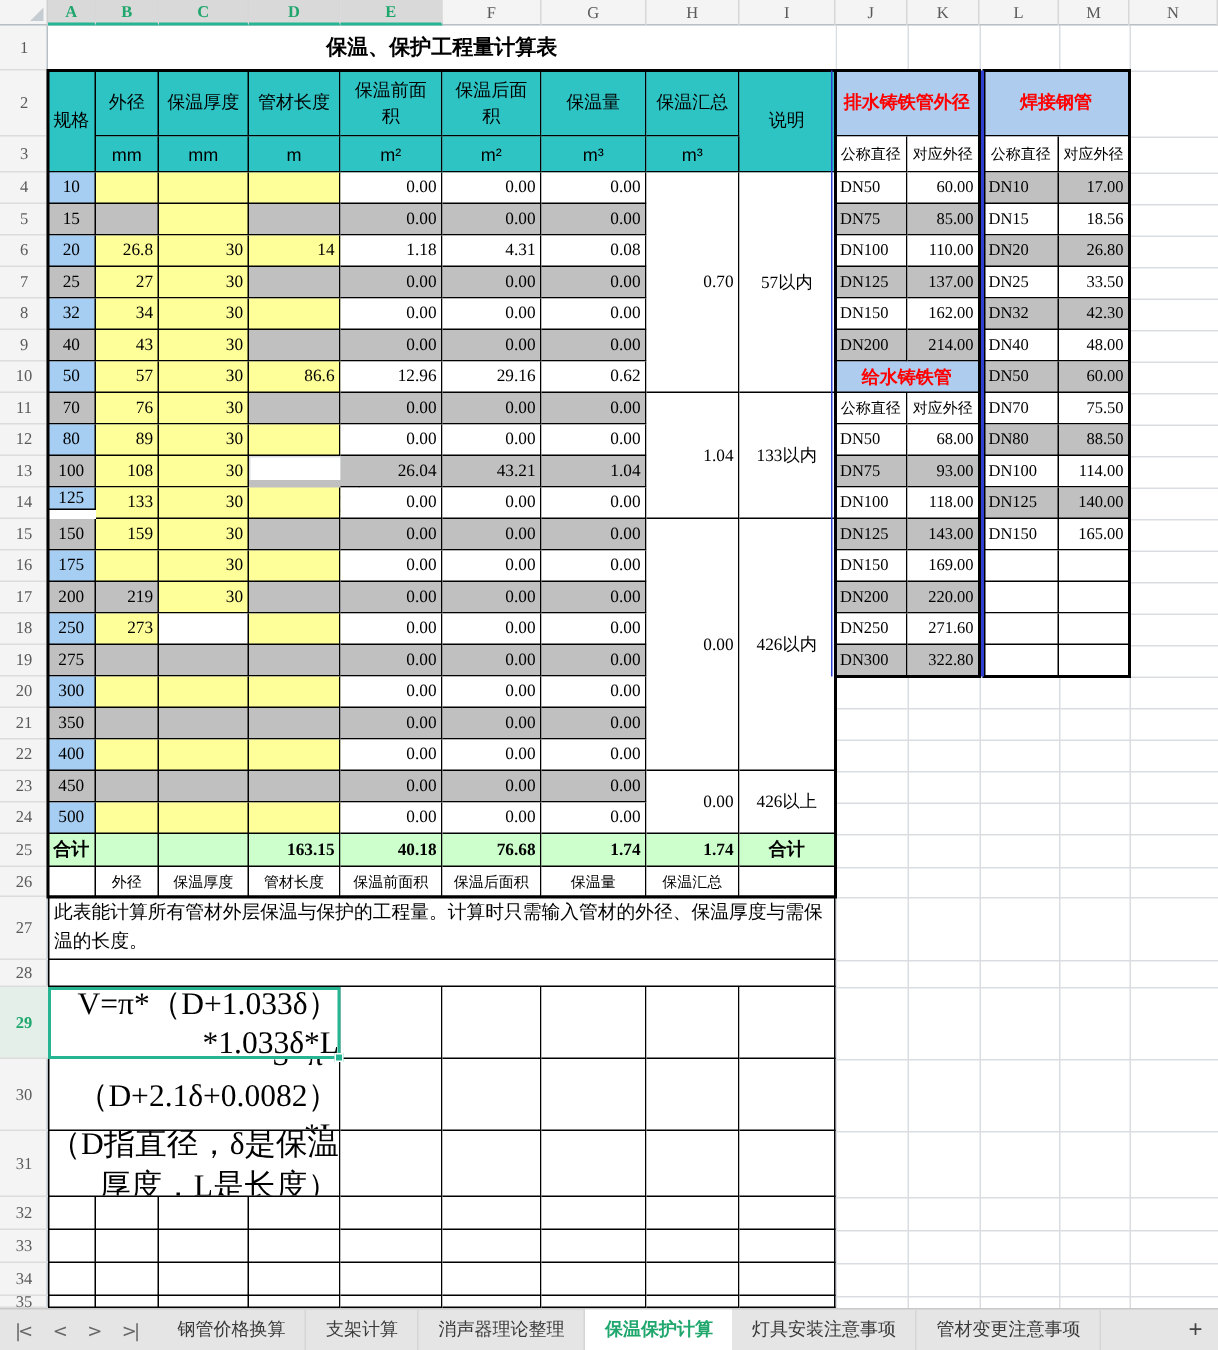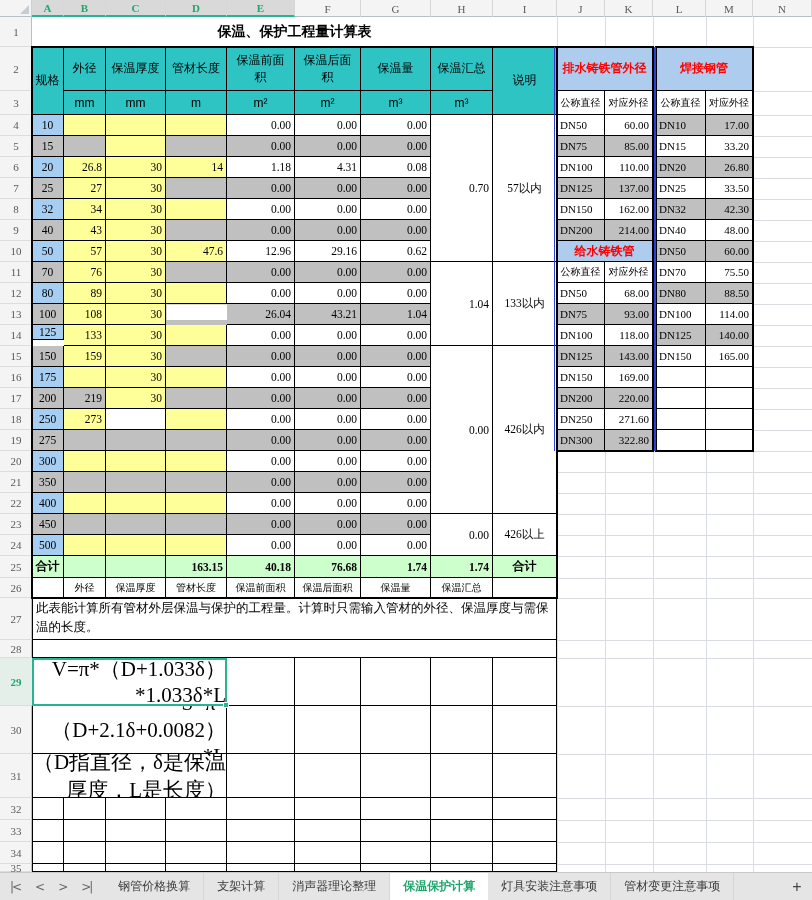--- a/index.html
+++ b/index.html
@@ -242,21 +242,21 @@
     <div class="cell al-c bg-gray" style="left: 32px; top: 220px; width: 32px; height: 21px; position: absolute;">40</div>
     <div class="cell al-r bg-yellow" style="left: 64px; top: 220px; width: 42px; height: 21px; position: absolute;">43</div>
     <div class="cell al-r bg-yellow" style="left: 106px; top: 220px; width: 60px; height: 21px; position: absolute;">30</div>
     <div class="cell al-r bg-gray" style="left: 166px; top: 220px; width: 61px; height: 21px; position: absolute;"></div>
     <div class="cell al-r bg-gray" style="left: 227px; top: 220px; width: 68px; height: 21px; position: absolute;">0.00</div>
     <div class="cell al-r bg-gray" style="left: 295px; top: 220px; width: 66px; height: 21px; position: absolute;">0.00</div>
     <div class="cell al-r bg-gray" style="left: 361px; top: 220px; width: 70px; height: 21px; position: absolute;">0.00</div>
     <div class="cell al-c bg-blue" style="left: 32px; top: 241px; width: 32px; height: 21px; position: absolute;">50</div>
     <div class="cell al-r bg-yellow" style="left: 64px; top: 241px; width: 42px; height: 21px; position: absolute;">57</div>
     <div class="cell al-r bg-yellow" style="left: 106px; top: 241px; width: 60px; height: 21px; position: absolute;">30</div>
-    <div class="cell al-r bg-yellow" style="left: 166px; top: 241px; width: 61px; height: 21px; position: absolute;">47.6</div>
+    <div class="cell al-r bg-yellow" style="left: 166px; top: 241px; width: 61px; height: 21px; position: absolute;">86.6</div>
     <div class="cell al-r bg-white" style="left: 227px; top: 241px; width: 68px; height: 21px; position: absolute;">12.96</div>
     <div class="cell al-r bg-white" style="left: 295px; top: 241px; width: 66px; height: 21px; position: absolute;">29.16</div>
     <div class="cell al-r bg-white" style="left: 361px; top: 241px; width: 70px; height: 21px; position: absolute;">0.62</div>
     <div class="cell al-c bg-gray" style="left: 32px; top: 262px; width: 32px; height: 21px; position: absolute;">70</div>
     <div class="cell al-r bg-yellow" style="left: 64px; top: 262px; width: 42px; height: 21px; position: absolute;">76</div>
     <div class="cell al-r bg-yellow" style="left: 106px; top: 262px; width: 60px; height: 21px; position: absolute;">30</div>
     <div class="cell al-r bg-gray" style="left: 166px; top: 262px; width: 61px; height: 21px; position: absolute;"></div>
     <div class="cell al-r bg-gray" style="left: 227px; top: 262px; width: 68px; height: 21px; position: absolute;">0.00</div>
     <div class="cell al-r bg-gray" style="left: 295px; top: 262px; width: 66px; height: 21px; position: absolute;">0.00</div>
     <div class="cell al-r bg-gray" style="left: 361px; top: 262px; width: 70px; height: 21px; position: absolute;">0.00</div>
@@ -466,21 +466,21 @@
     <div class="cell al-l bg-white" style="left: 557px; top: 409px; width: 48px; height: 21px; position: absolute; font-size: 11px; font-family: &quot;Liberation Serif&quot;, serif;">DN250</div>
     <div class="cell al-r bg-white" style="left: 605px; top: 409px; width: 48px; height: 21px; position: absolute; font-size: 11px; font-family: &quot;Liberation Serif&quot;, serif;">271.60</div>
     <div class="cell al-l bg-gray" style="left: 557px; top: 430px; width: 48px; height: 21px; position: absolute; font-size: 11px; font-family: &quot;Liberation Serif&quot;, serif;">DN300</div>
     <div class="cell al-r bg-gray" style="left: 605px; top: 430px; width: 48px; height: 21px; position: absolute; font-size: 11px; font-family: &quot;Liberation Serif&quot;, serif;">322.80</div>
     <div class="cell al-c bg-sideblue red-b hdr-f" style="left: 656px; top: 47px; width: 97px; height: 44px; position: absolute;"><span style="max-width: 200px; display: inline-block; text-align: center;">焊接钢管</span></div>
     <div class="cell al-c bg-white small" style="left: 656px; top: 91px; width: 50px; height: 24px; position: absolute;">公称直径</div>
     <div class="cell al-c bg-white small" style="left: 706px; top: 91px; width: 47px; height: 24px; position: absolute;">对应外径</div>
     <div class="cell al-l bg-gray" style="left: 656px; top: 115px; width: 50px; height: 21px; position: absolute; font-size: 11px; font-family: &quot;Liberation Serif&quot;, serif;">DN10</div>
     <div class="cell al-r bg-gray" style="left: 706px; top: 115px; width: 47px; height: 21px; position: absolute; font-size: 11px; font-family: &quot;Liberation Serif&quot;, serif;">17.00</div>
     <div class="cell al-l bg-white" style="left: 656px; top: 136px; width: 50px; height: 21px; position: absolute; font-size: 11px; font-family: &quot;Liberation Serif&quot;, serif;">DN15</div>
-    <div class="cell al-r bg-white" style="left: 706px; top: 136px; width: 47px; height: 21px; position: absolute; font-size: 11px; font-family: &quot;Liberation Serif&quot;, serif;">33.20</div>
+    <div class="cell al-r bg-white" style="left: 706px; top: 136px; width: 47px; height: 21px; position: absolute; font-size: 11px; font-family: &quot;Liberation Serif&quot;, serif;">18.56</div>
     <div class="cell al-l bg-gray" style="left: 656px; top: 157px; width: 50px; height: 21px; position: absolute; font-size: 11px; font-family: &quot;Liberation Serif&quot;, serif;">DN20</div>
     <div class="cell al-r bg-gray" style="left: 706px; top: 157px; width: 47px; height: 21px; position: absolute; font-size: 11px; font-family: &quot;Liberation Serif&quot;, serif;">26.80</div>
     <div class="cell al-l bg-white" style="left: 656px; top: 178px; width: 50px; height: 21px; position: absolute; font-size: 11px; font-family: &quot;Liberation Serif&quot;, serif;">DN25</div>
     <div class="cell al-r bg-white" style="left: 706px; top: 178px; width: 47px; height: 21px; position: absolute; font-size: 11px; font-family: &quot;Liberation Serif&quot;, serif;">33.50</div>
     <div class="cell al-l bg-gray" style="left: 656px; top: 199px; width: 50px; height: 21px; position: absolute; font-size: 11px; font-family: &quot;Liberation Serif&quot;, serif;">DN32</div>
     <div class="cell al-r bg-gray" style="left: 706px; top: 199px; width: 47px; height: 21px; position: absolute; font-size: 11px; font-family: &quot;Liberation Serif&quot;, serif;">42.30</div>
     <div class="cell al-l bg-white" style="left: 656px; top: 220px; width: 50px; height: 21px; position: absolute; font-size: 11px; font-family: &quot;Liberation Serif&quot;, serif;">DN40</div>
     <div class="cell al-r bg-white" style="left: 706px; top: 220px; width: 47px; height: 21px; position: absolute; font-size: 11px; font-family: &quot;Liberation Serif&quot;, serif;">48.00</div>
     <div class="cell al-l bg-gray" style="left: 656px; top: 241px; width: 50px; height: 21px; position: absolute; font-size: 11px; font-family: &quot;Liberation Serif&quot;, serif;">DN50</div>
     <div class="cell al-r bg-gray" style="left: 706px; top: 241px; width: 47px; height: 21px; position: absolute; font-size: 11px; font-family: &quot;Liberation Serif&quot;, serif;">60.00</div>

